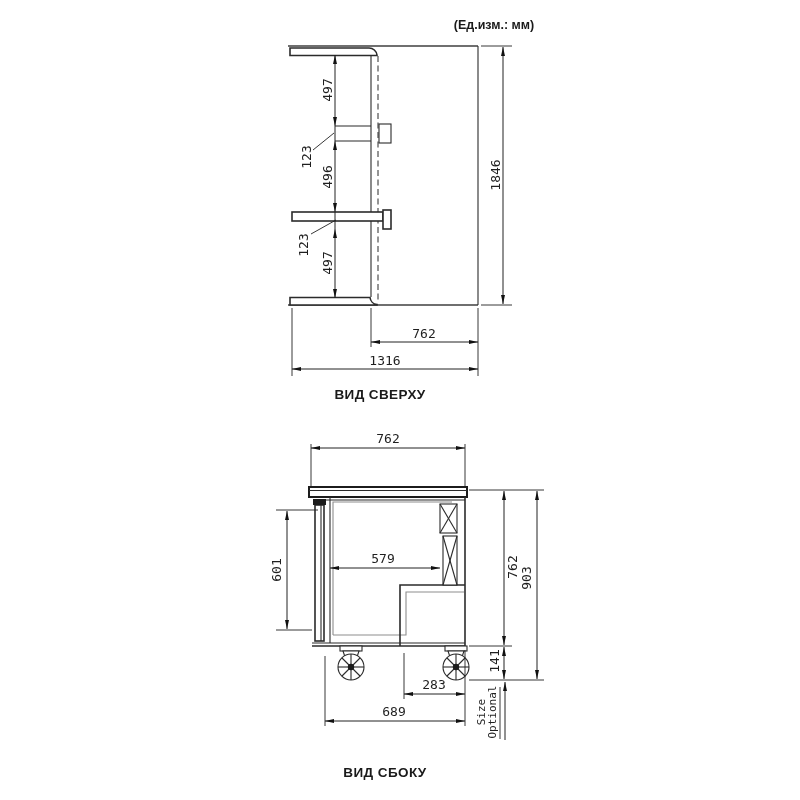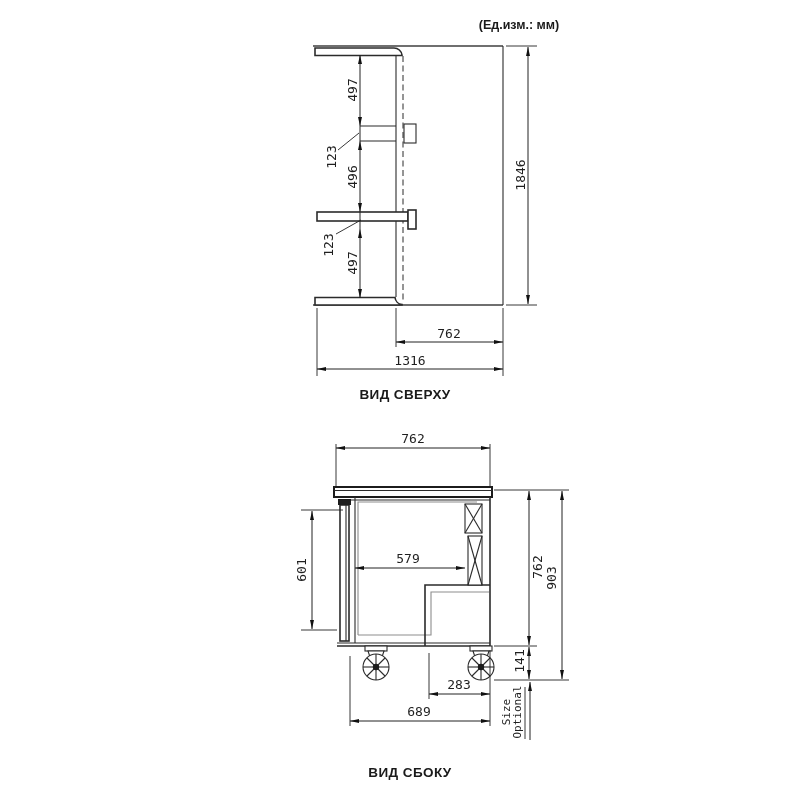--- a/index.html
+++ b/index.html
@@ -1,16 +1,16 @@
 <!DOCTYPE html>
 <html><head>
 <meta charset="utf-8">
 <style>
   html,body{margin:0;padding:0;background:#ffffff;}
-  #stage{position:relative;width:752px;height:800px;background:#ffffff;overflow:hidden;padding-left:25px;}
+  #stage{position:relative;width:752px;height:800px;background:#ffffff;overflow:hidden;}
   svg{display:block;}
   .outline{stroke:#2b2b2b;stroke-width:1.6;fill:none;}
   .outline-thick{stroke:#1c1c1c;stroke-width:2;fill:none;}
   .edge-gray{stroke:#6f6f6f;stroke-width:2;fill:none;}
   .thin{stroke:#2b2b2b;stroke-width:1.1;fill:none;}
   .inner-gray{stroke:#8d8d8d;stroke-width:1.1;fill:none;}
   .dashedln{stroke:#2b2b2b;stroke-width:1;fill:none;stroke-dasharray:6 3.5;}
   .dim{stroke:#222222;stroke-width:1;fill:none;}
   .ext{stroke:#222222;stroke-width:0.9;fill:none;}
   .dimtxt{font-family:"DejaVu Sans Mono", monospace;font-size:13px;fill:#1f1f1f;}

